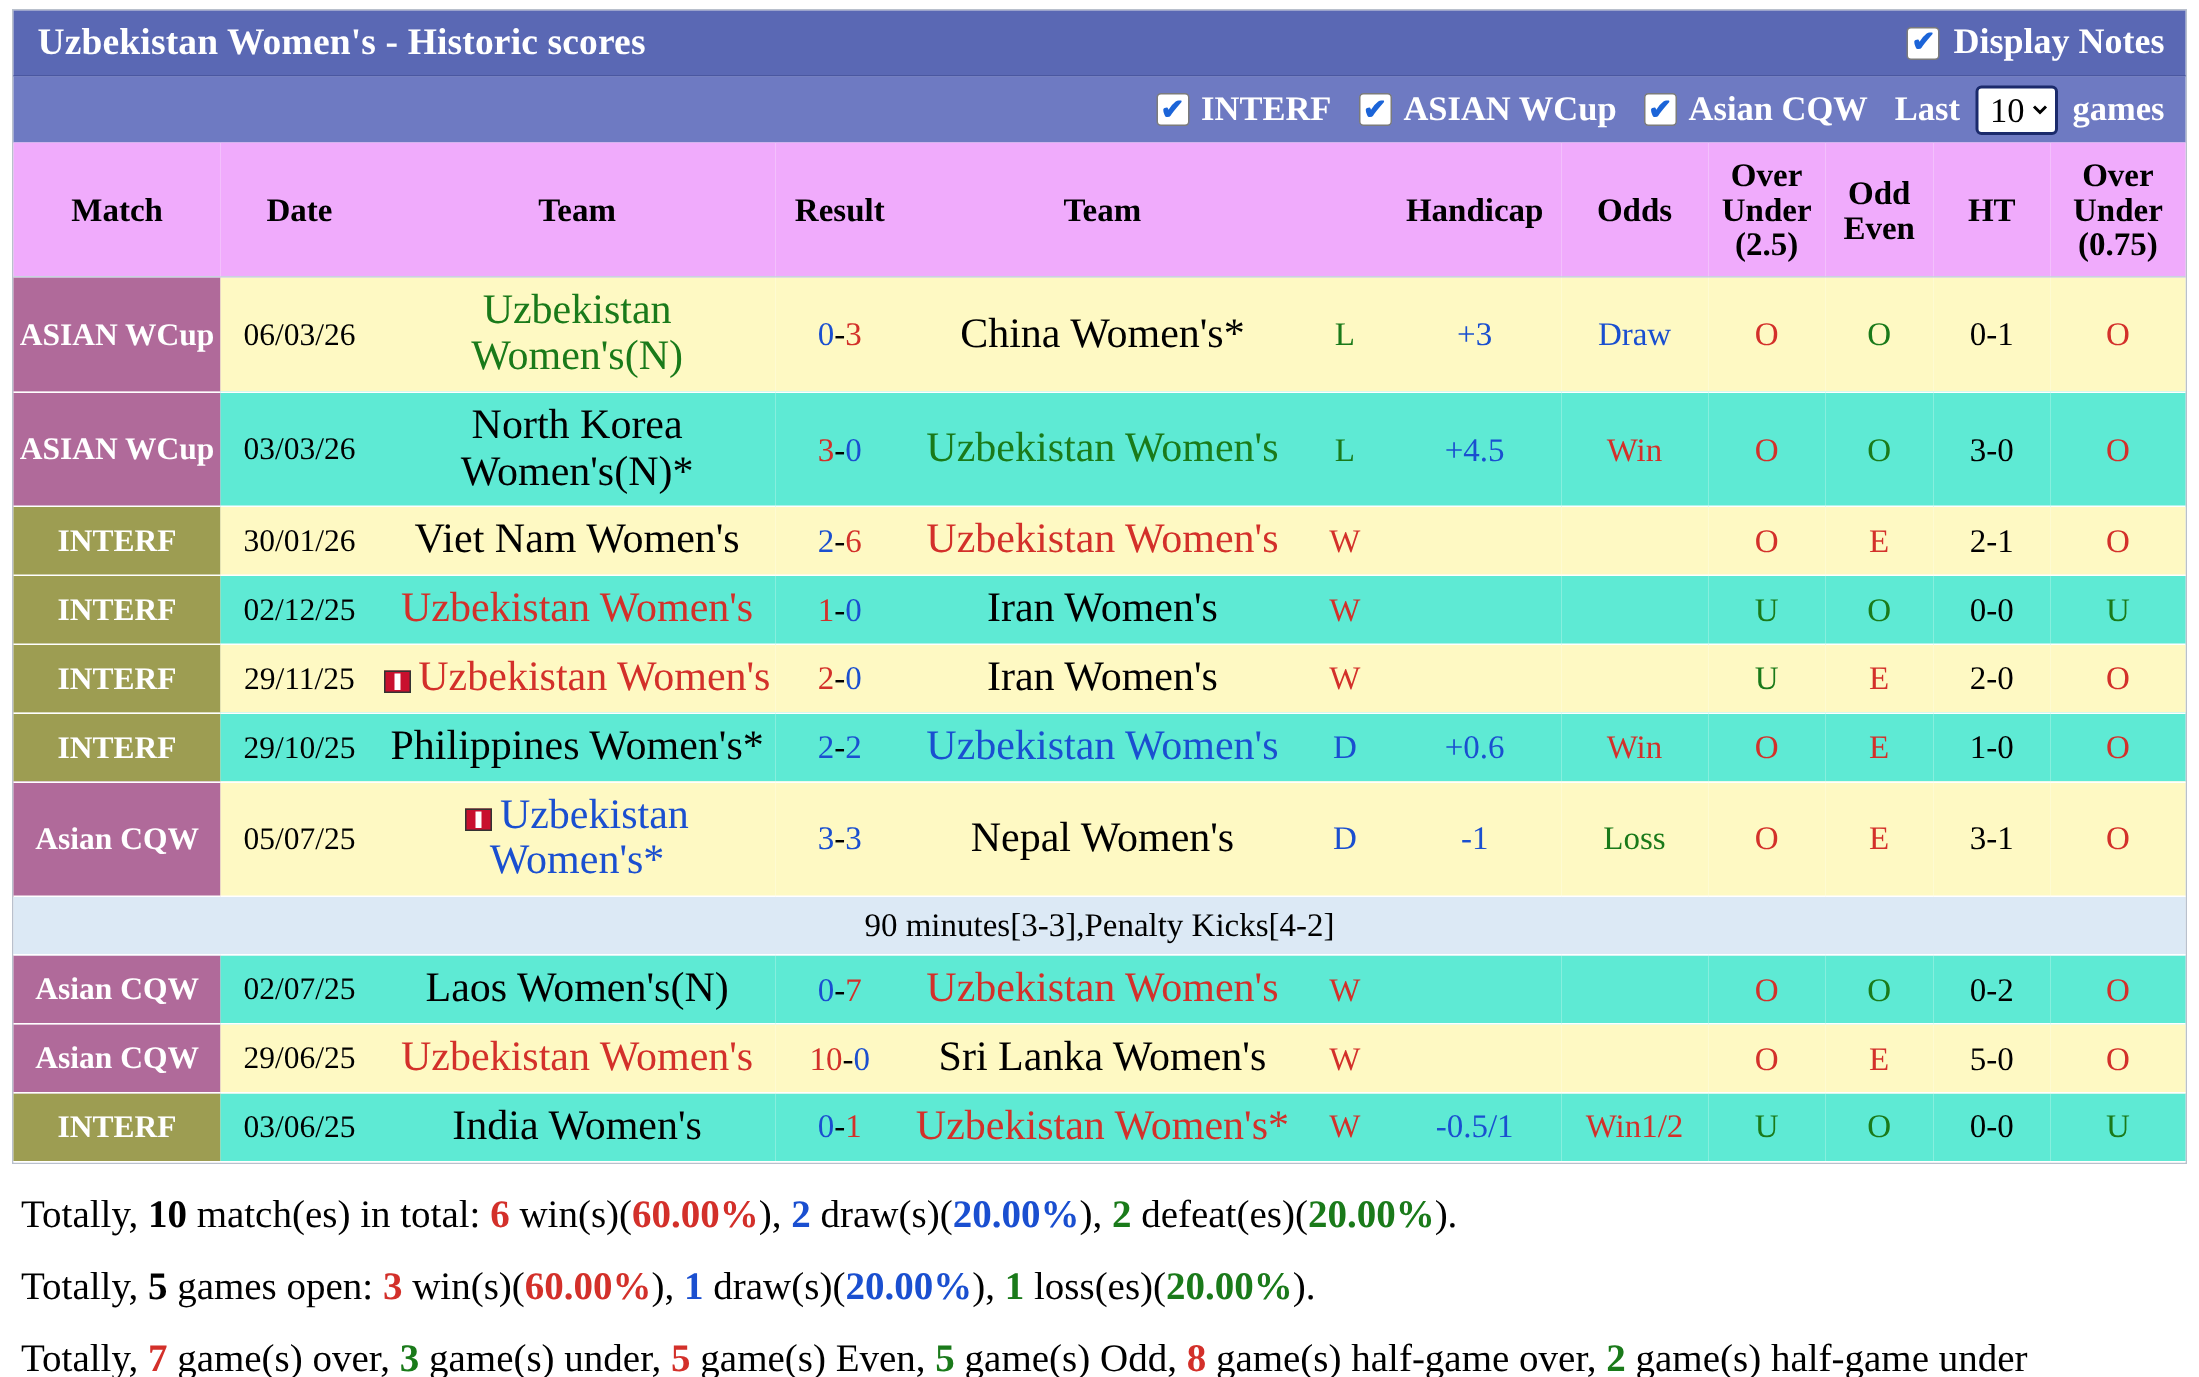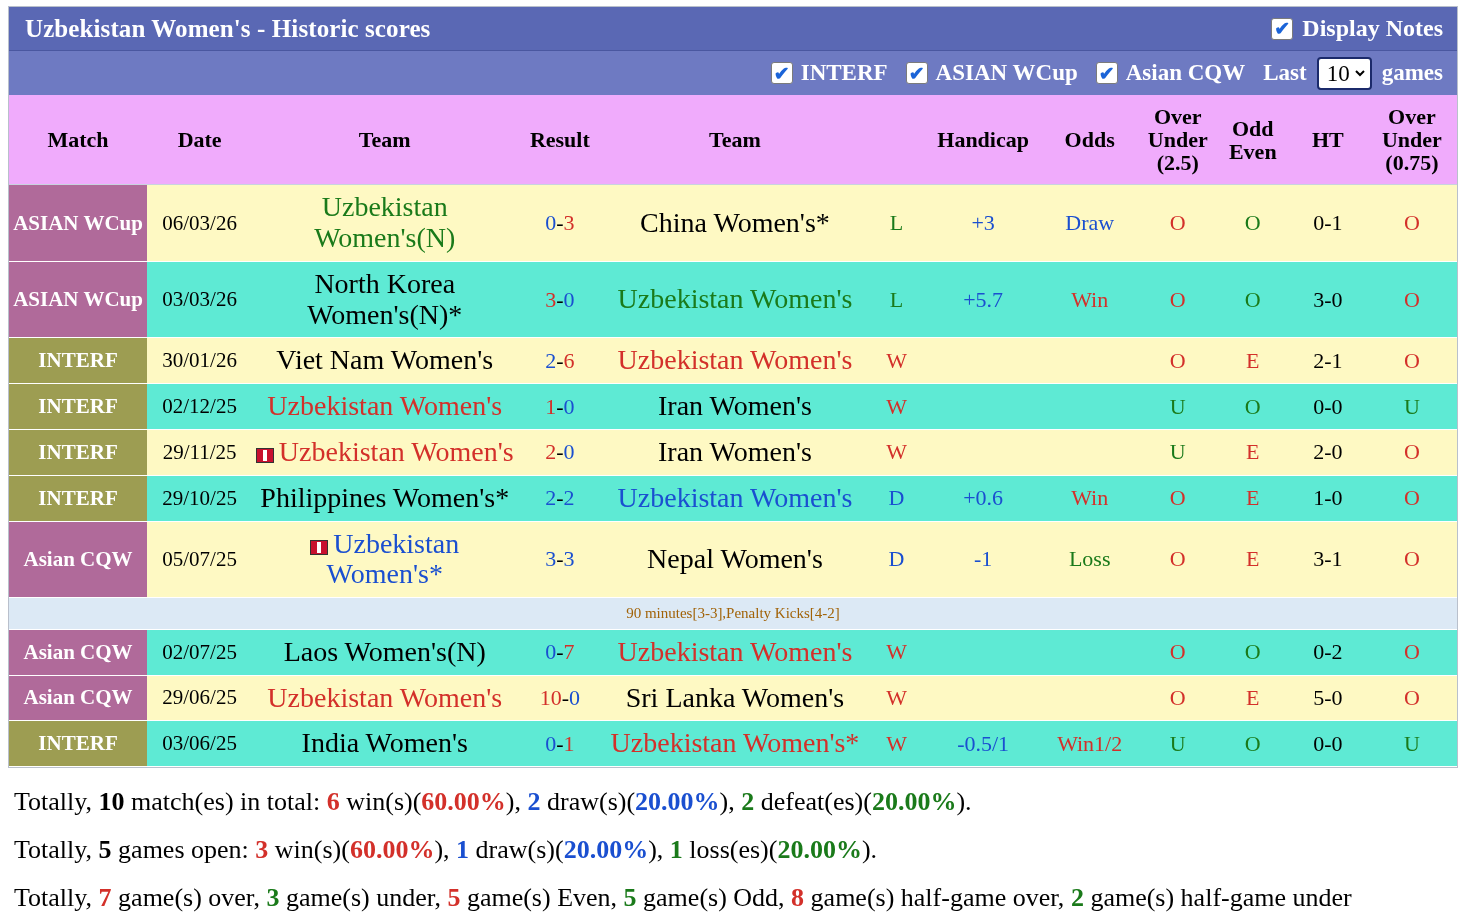--- a/index.html
+++ b/index.html
@@ -134,22 +134,22 @@
   td.date { color: #000000; font-size: 21px; }
   td.team { font-size: 28px; }
   td.result { font-size: 22px; font-weight: normal; font-family: Liberation Serif, serif; }
   td.small { font-size: 22px; }
   .green { color: #1a7a1a; }
   .red { color: #d3302a; }
   .blue { color: #1a4fd0; }
   .black { color: #000000; }
   .note-row td {
     background: #dce9f5;
-    font-size: 15px;
-    color: #a16207;
+    font-size: 22px;
+    color: #000000;
     padding: 9px 2px;
   }
   .flagicon {
     display: inline-block;
     width: 18px;
     height: 15px;
     border: 1px solid #333;
     background: #c8102e;
     position: relative;
     vertical-align: -2px;
@@ -270,21 +270,21 @@
             <td class="small black">0-1</td>
             <td class="small red">O</td>
           </tr>
           <tr class="row-even">
             <td class="comp asianwcup">ASIAN WCup</td>
             <td class="date">03/03/26</td>
             <td class="team black"><span>North Korea Women's(N)*</span></td>
             <td class="result"><span class="red">3</span><span class="black">-</span><span class="blue">0</span></td>
             <td class="team green">Uzbekistan Women's</td>
             <td class="small green">L</td>
-            <td class="small blue">+5.7</td>
+            <td class="small blue">+4.5</td>
             <td class="small red">Win</td>
             <td class="small red">O</td>
             <td class="small green">O</td>
             <td class="small black">3-0</td>
             <td class="small red">O</td>
           </tr>
           <tr class="row-odd">
             <td class="comp interf">INTERF</td>
             <td class="date">30/01/26</td>
             <td class="team black"><span>Viet Nam Women's</span></td>

